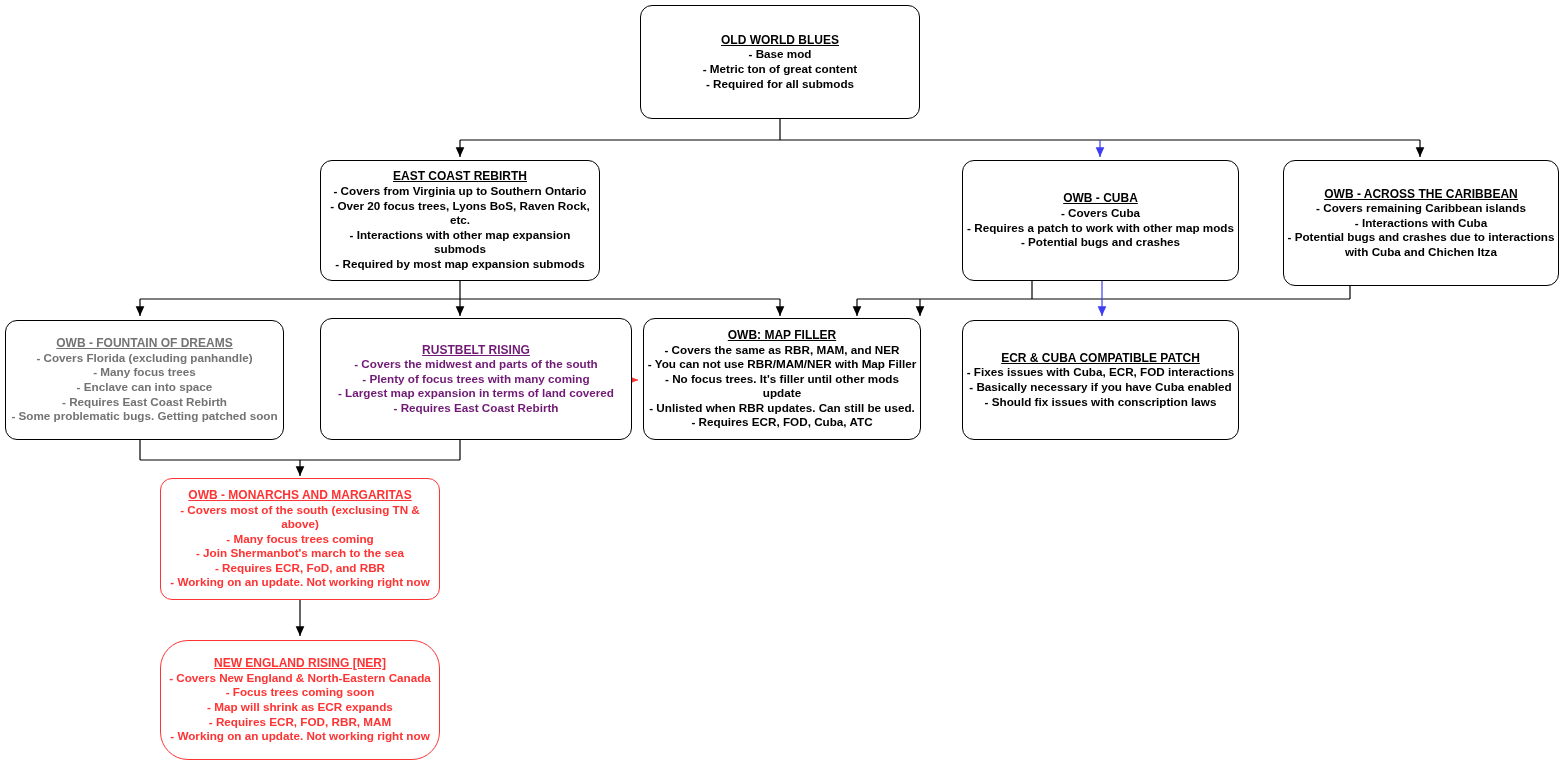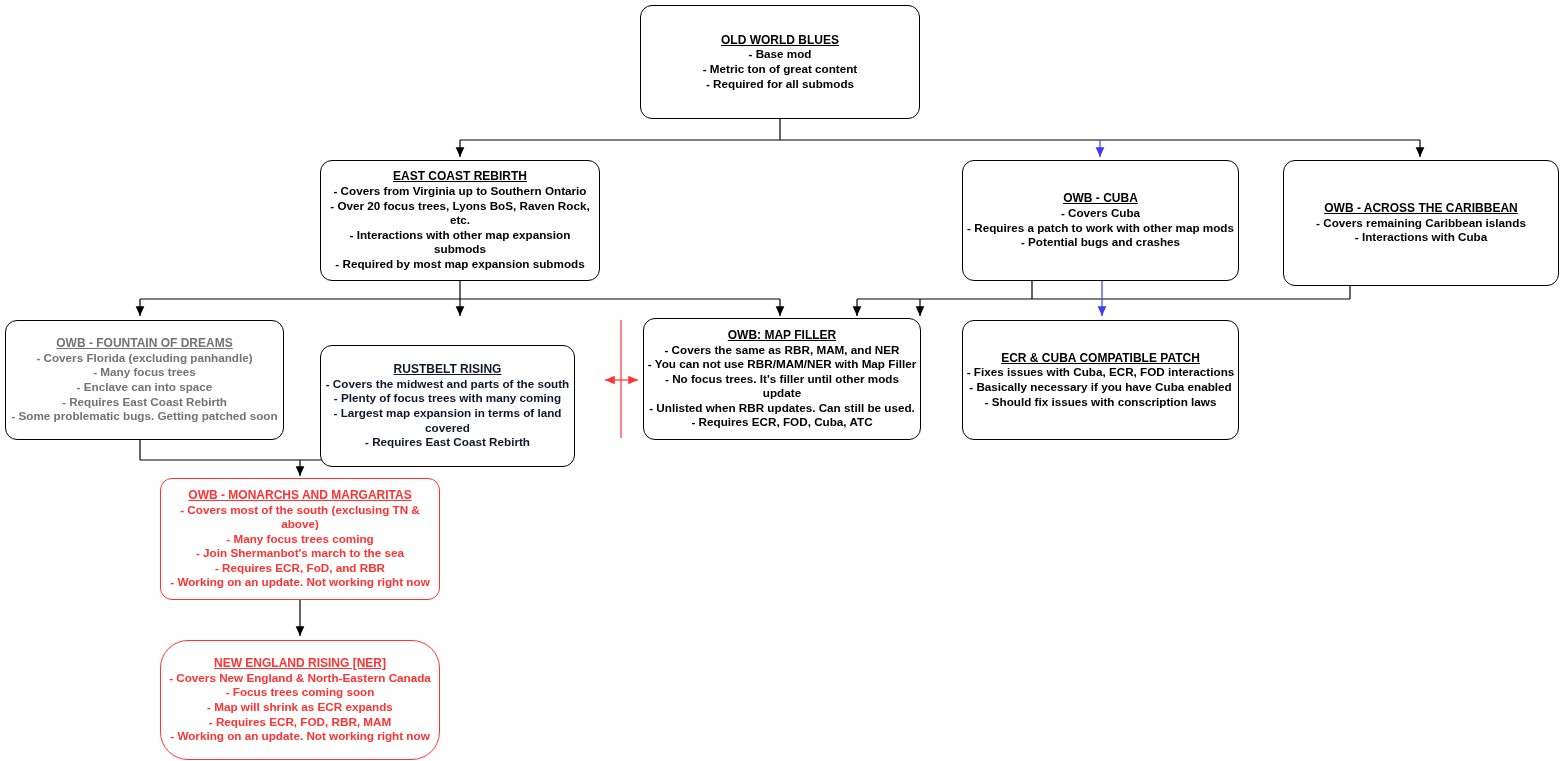--- a/index.html
+++ b/index.html
@@ -107,30 +107,31 @@
       <div class="node" style="left: 962px; top: 160px; width: 277px; height: 121px; border-color: rgb(0, 0, 0); color: rgb(0, 0, 0);">
         <div class="title">OWB - CUBA</div>
         <div class="line">- Covers Cuba</div>
         <div class="line">- Requires a patch to work with other map mods</div>
         <div class="line">- Potential bugs and crashes</div>
       </div>
       <div class="node" style="left: 1283px; top: 160px; width: 276px; height: 126px; border-color: rgb(0, 0, 0); color: rgb(0, 0, 0);">
         <div class="title">OWB - ACROSS THE CARIBBEAN</div>
         <div class="line">- Covers remaining Caribbean islands</div>
         <div class="line">- Interactions with Cuba</div>
+        <div class="line">- Potential bugs and crashes due to interactions with Cuba and Chichen Itza</div>
       </div>
       <div class="node" style="left: 5px; top: 320px; width: 279px; height: 120px; border-color: rgb(0, 0, 0); color: #737373;">
         <div class="title">OWB - FOUNTAIN OF DREAMS</div>
         <div class="line">- Covers Florida (excluding panhandle)</div>
         <div class="line">- Many focus trees</div>
         <div class="line">- Enclave can into space</div>
         <div class="line">- Requires East Coast Rebirth</div>
         <div class="line">- Some problematic bugs. Getting patched soon</div>
       </div>
-      <div class="node" style="left: 320px; top: 318px; width: 255px; height: 122px; border-color: rgb(0, 0, 0); color: #0f172a; margin-top: 27px;">
+      <div class="node" style="left: 320px; top: 318px; width: 312px; height: 122px; border-color: rgb(0, 0, 0); color: #701a75;">
         <div class="title">RUSTBELT RISING</div>
         <div class="line">- Covers the midwest and parts of the south</div>
         <div class="line">- Plenty of focus trees with many coming</div>
         <div class="line">- Largest map expansion in terms of land covered</div>
         <div class="line">- Requires East Coast Rebirth</div>
       </div>
       <div class="node" style="left: 643px; top: 318px; width: 278px; height: 122px; border-color: rgb(0, 0, 0); color: rgb(0, 0, 0);">
         <div class="title">OWB: MAP FILLER</div>
         <div class="line">- Covers the same as RBR, MAM, and NER</div>
         <div class="line">- You can not use RBR/MAM/NER with Map Filler</div>

